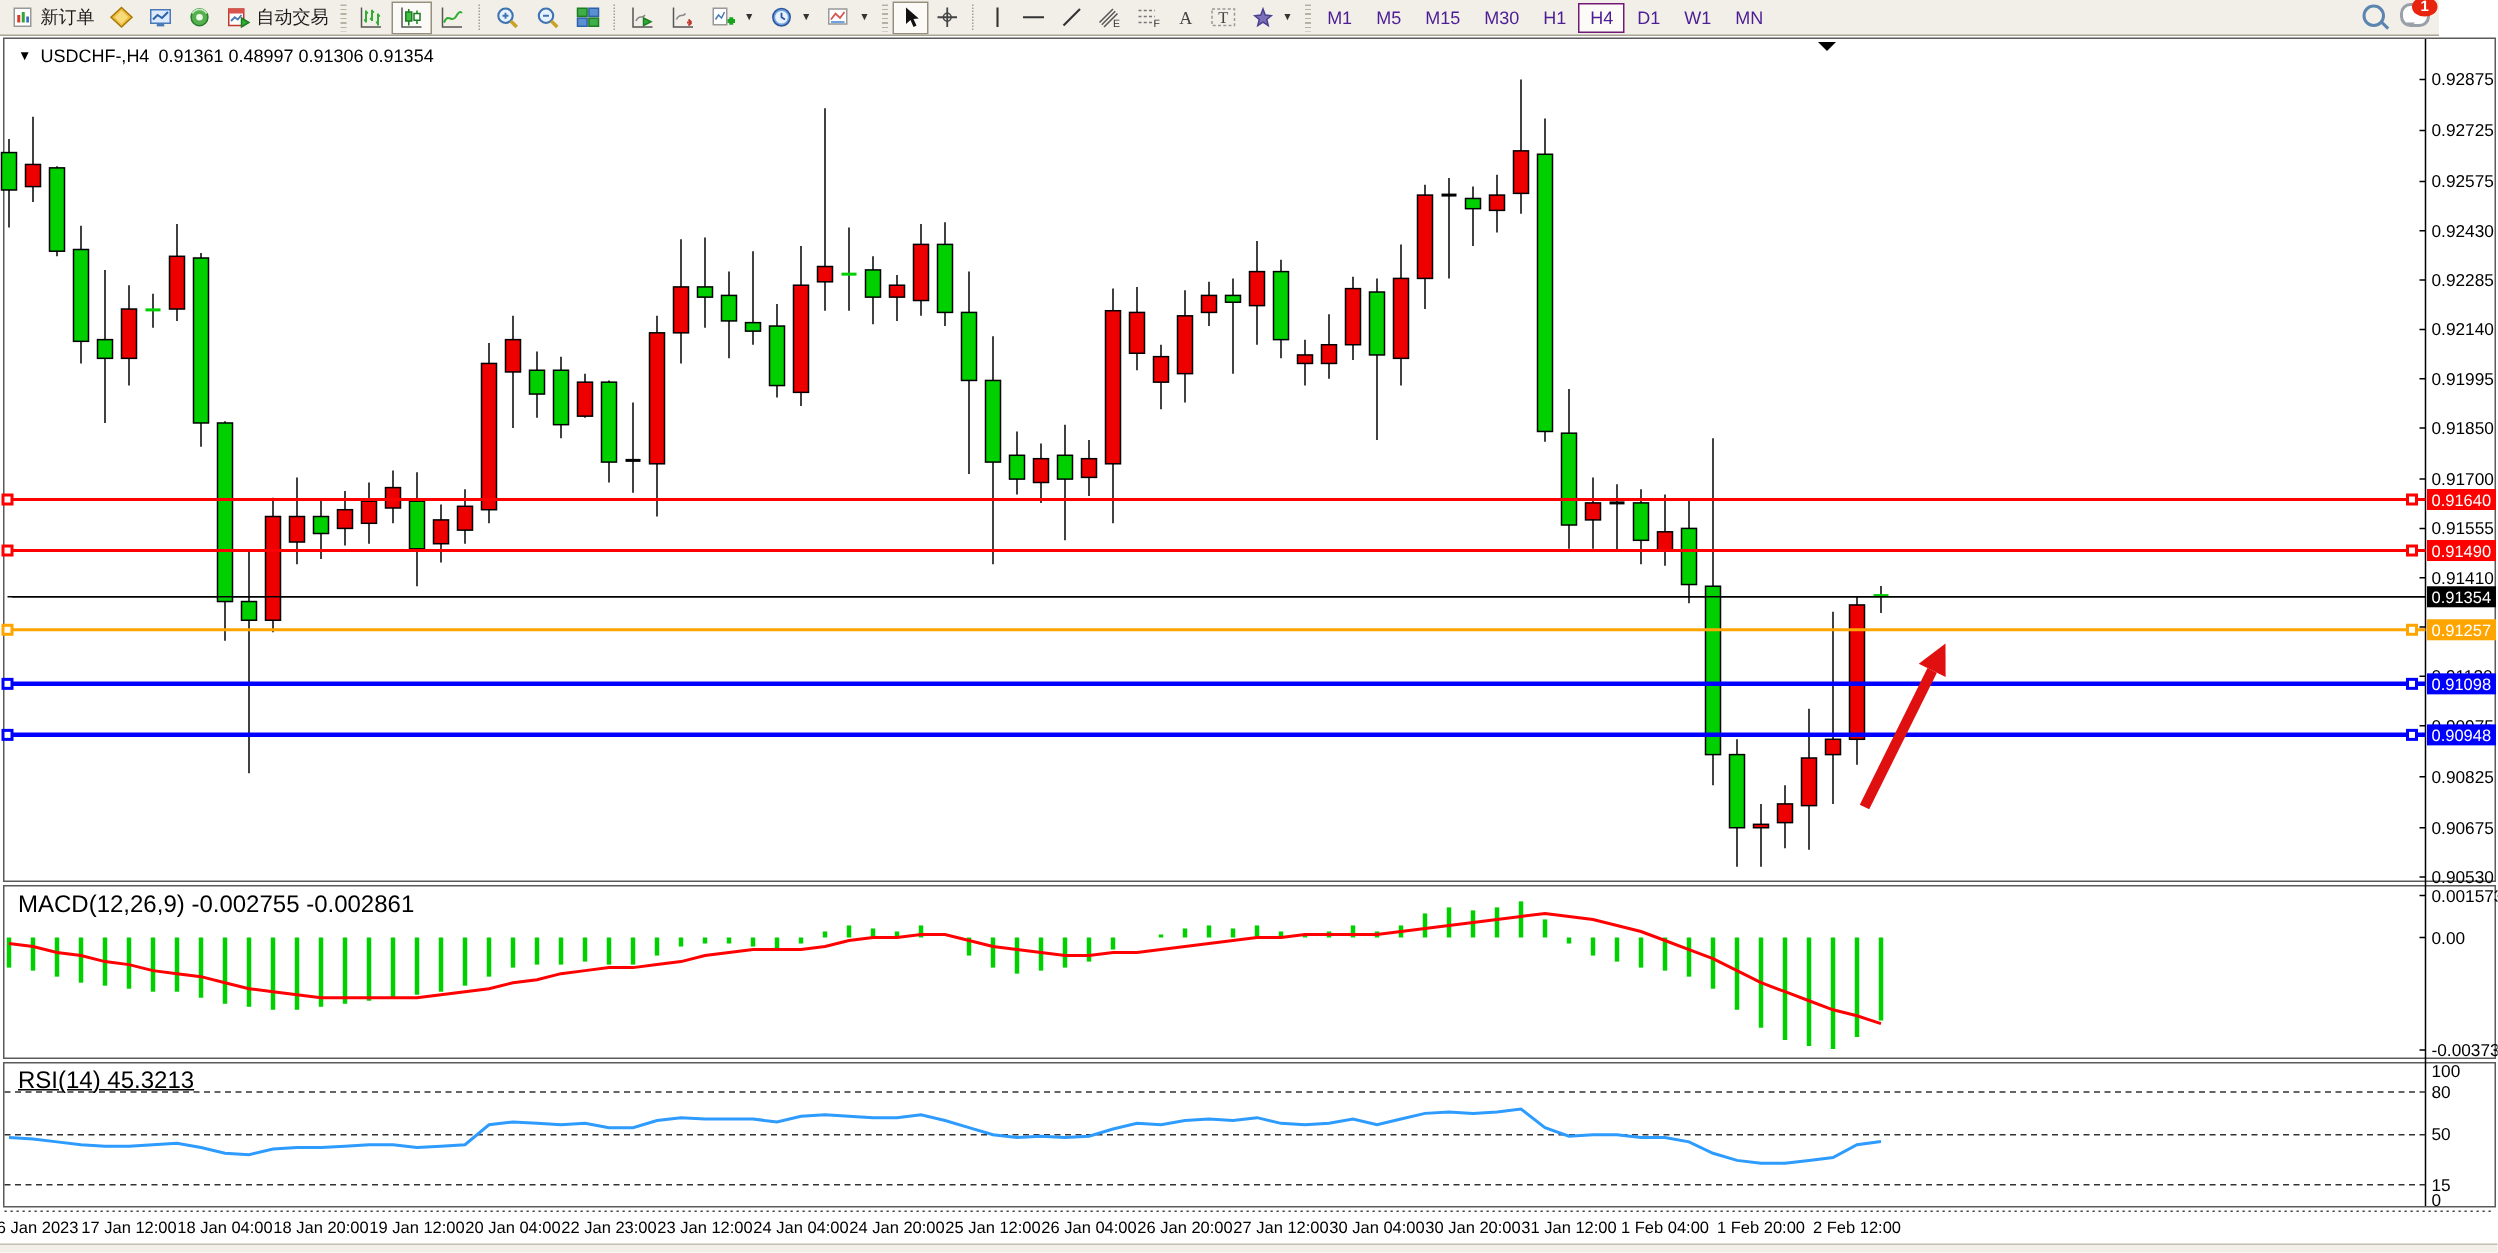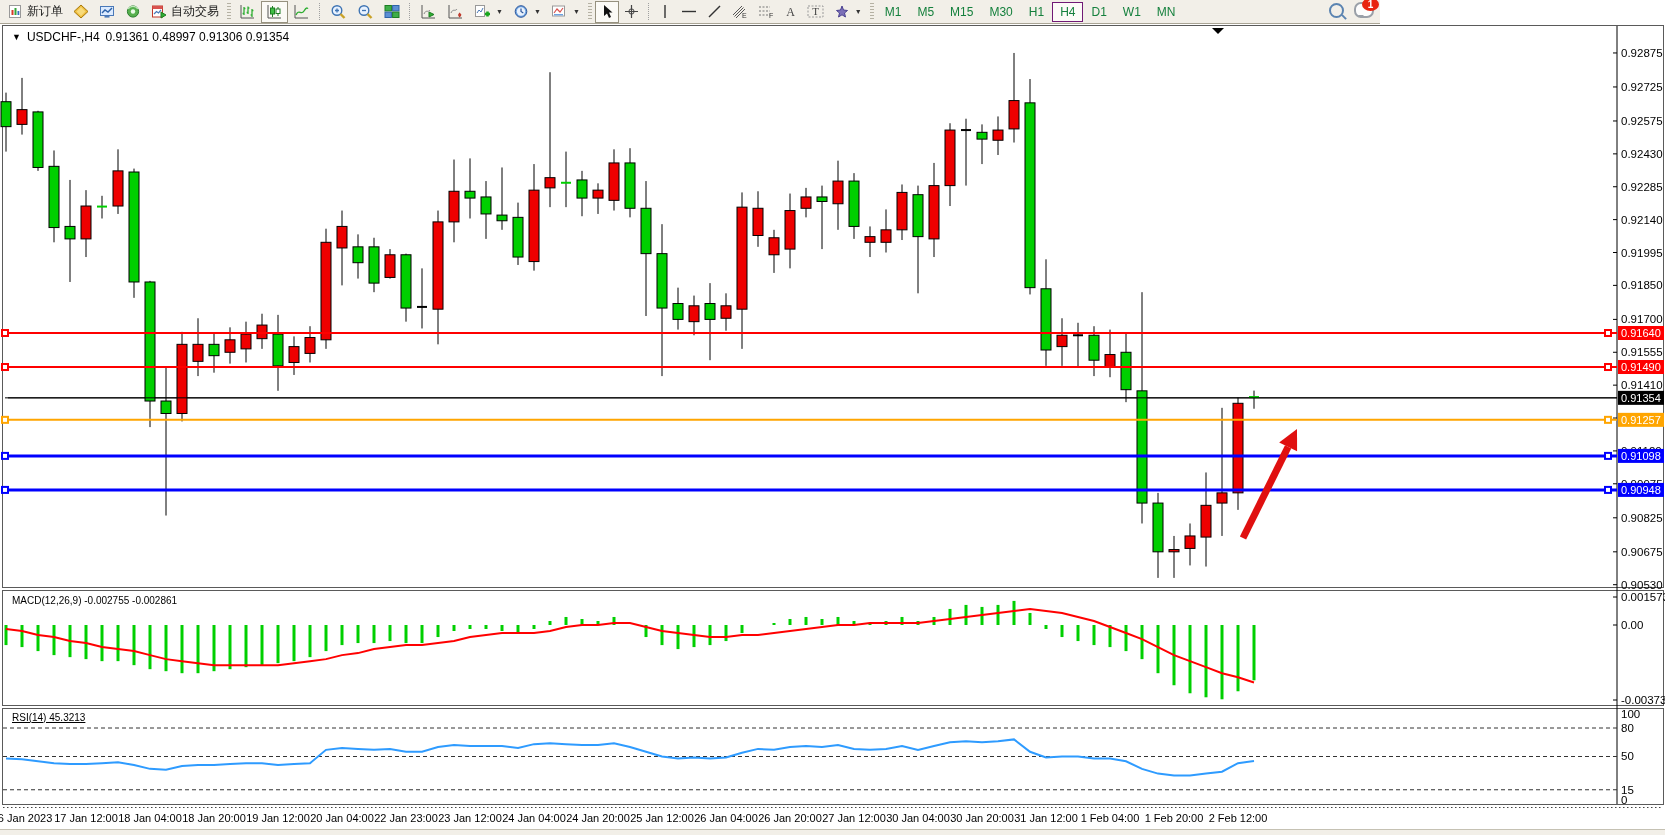--- a/index.html
+++ b/index.html
@@ -1,43 +1,43 @@
 <!DOCTYPE html>
 <html><head>
 <meta charset="utf-8">
 <style>
   html,body{margin:0;padding:0;}
   body{width:1665px;height:835px;position:relative;overflow:hidden;background:#ffffff;
        font-family:"Liberation Sans",sans-serif;-webkit-font-smoothing:antialiased;}
   
-  .toolbar{position:absolute;left:0;top:0;width:1380px;height:24px;background:#f2efe8;
+  .toolbar{position:absolute;left:0;top:0;width:1626px;height:24px;background:#f2efe8;
            border-bottom:1px solid #a9a495;display:flex;align-items:center;padding:0 3px;
            box-sizing:border-box;z-index:10;}
   .tb-btn{height:20px;display:flex;align-items:center;justify-content:center;gap:4px;
           padding:0 4px;font-size:12px;color:#1a1a1a;border:1px solid transparent;white-space:nowrap;}
   .tb-btn.pressed{background:#fbfaf6;border:1px solid #96917f;}
   .tb-sep{width:1px;height:17px;background:transparent;border-left:1px dotted #a0a0a0;margin:0 4px;}
   .tb-grip{width:4px;height:18px;margin:0 3px;background:repeating-linear-gradient(#b5b1a3 0 1px,transparent 1px 3px);}
   .caret{font-size:7px;color:#333;margin-left:1px;}
-  .tf-btn{height:18px;padding:0 7px;font-size:12px;color:#15803d;display:flex;align-items:center;border:1px solid transparent;}
+  .tf-btn{height:18px;padding:0 7px;font-size:12px;color:#4c1d95;display:flex;align-items:center;border:1px solid transparent;}
   .tf-btn.active{background:#fcfbf7;border:1px solid #701a75;}
   .tb-right{position:absolute;right:6px;top:2px;display:flex;align-items:center;gap:10px;}
   .magnifier{width:11px;height:11px;border:2px solid #5b84b1;border-radius:50%;position:relative;}
   .magnifier::after{content:"";position:absolute;width:6px;height:2px;background:#5b84b1;
         transform:rotate(45deg);right:-5px;bottom:-2px;}
   .chat{width:16px;height:12px;border:2px solid #9aa0a8;border-radius:7px;position:relative;background:#fdfdfd;}
   .chat::after{content:"";position:absolute;left:2px;bottom:-5px;border:3px solid transparent;border-top-color:#9aa0a8;}
   .badge{position:absolute;right:-7px;top:-6px;min-width:13px;height:13px;background:#e8240f;border-radius:50%;
          color:#fff;font-size:10px;display:flex;align-items:center;justify-content:center;padding:0 2px;font-weight:bold;}
   .tbi{display:block;}
   
   #chart-svg{position:absolute;left:0;top:0;z-index:1;}
   .chart-title{position:absolute;left:12px;top:30px;font-size:12px;color:#000;z-index:3;display:flex;gap:6px;align-items:center;}
   .chart-title .tri{font-size:9px;}
-  .ind-label{position:absolute;left:12px;font-size:10px;color:#000;z-index:3;}
+  .ind-label{position:absolute;left:12px;font-size:16px;color:#000;z-index:3;}
   .macd-label{top:595px;}
   .rsi-label{top:712px;text-decoration:underline;}
   .statusbar{position:absolute;left:0;bottom:0;width:1665px;height:5px;background:#f2efe8;border-top:1px solid #c5c1b3;z-index:4;}
 </style>
 </head>
 <body>
 
 <div class="toolbar">
   <div class="tb-btn">
     <svg class="tbi" width="15" height="15" viewBox="0 0 15 15">

